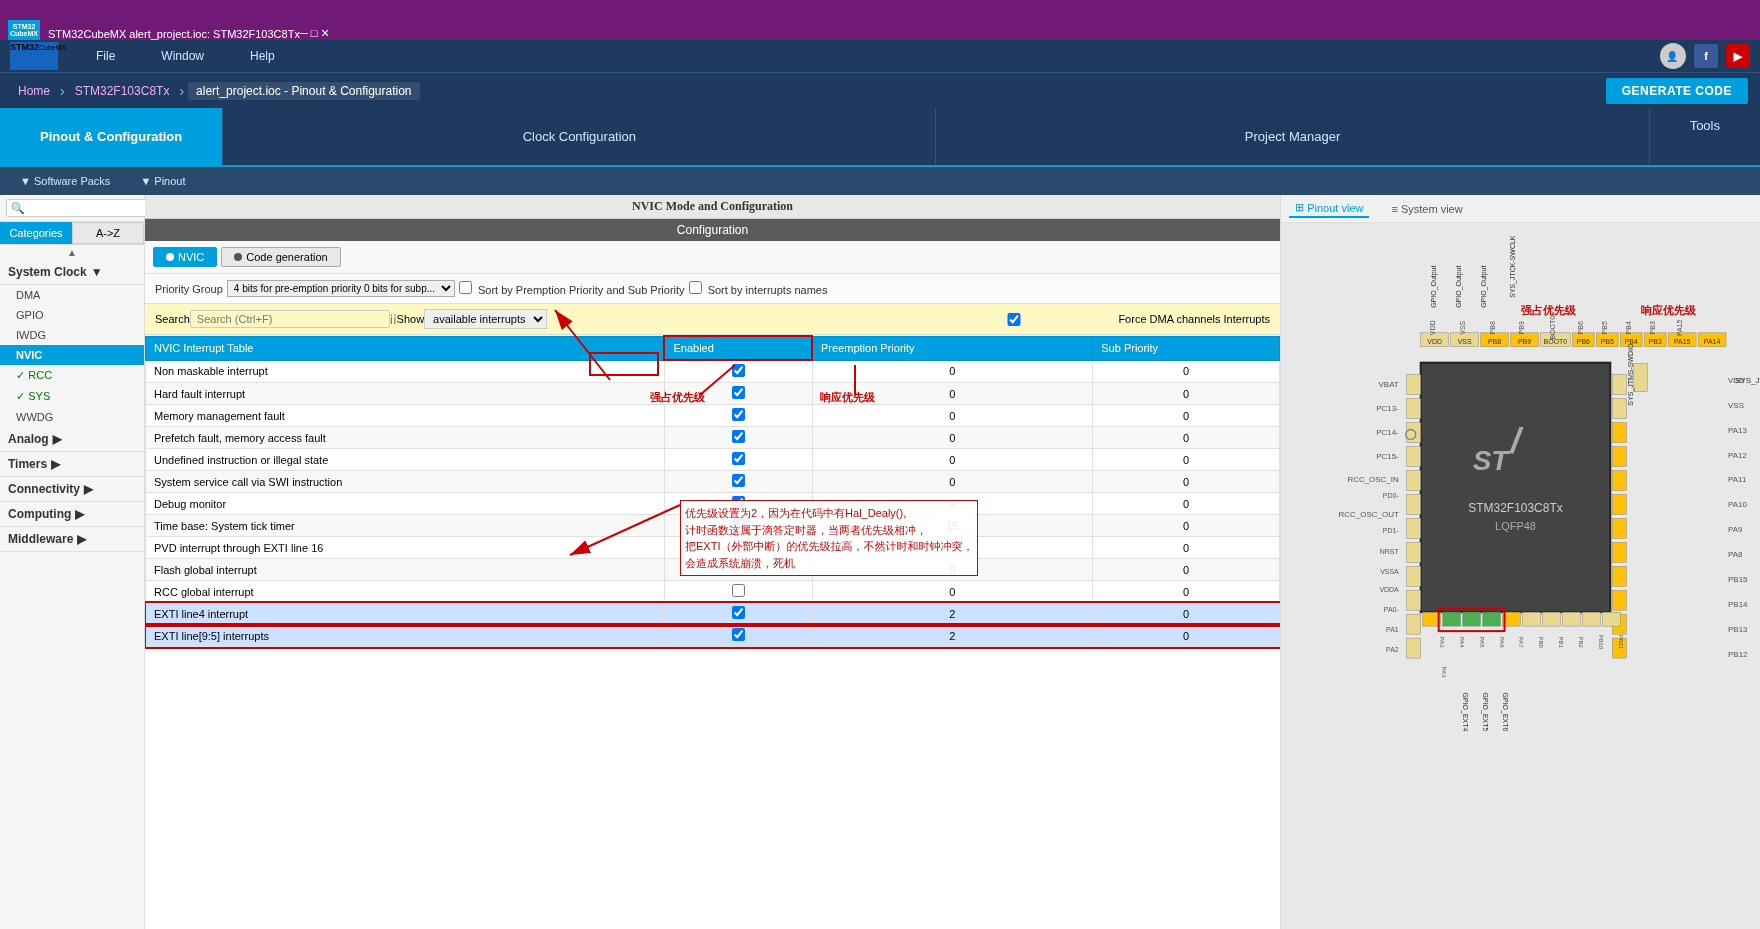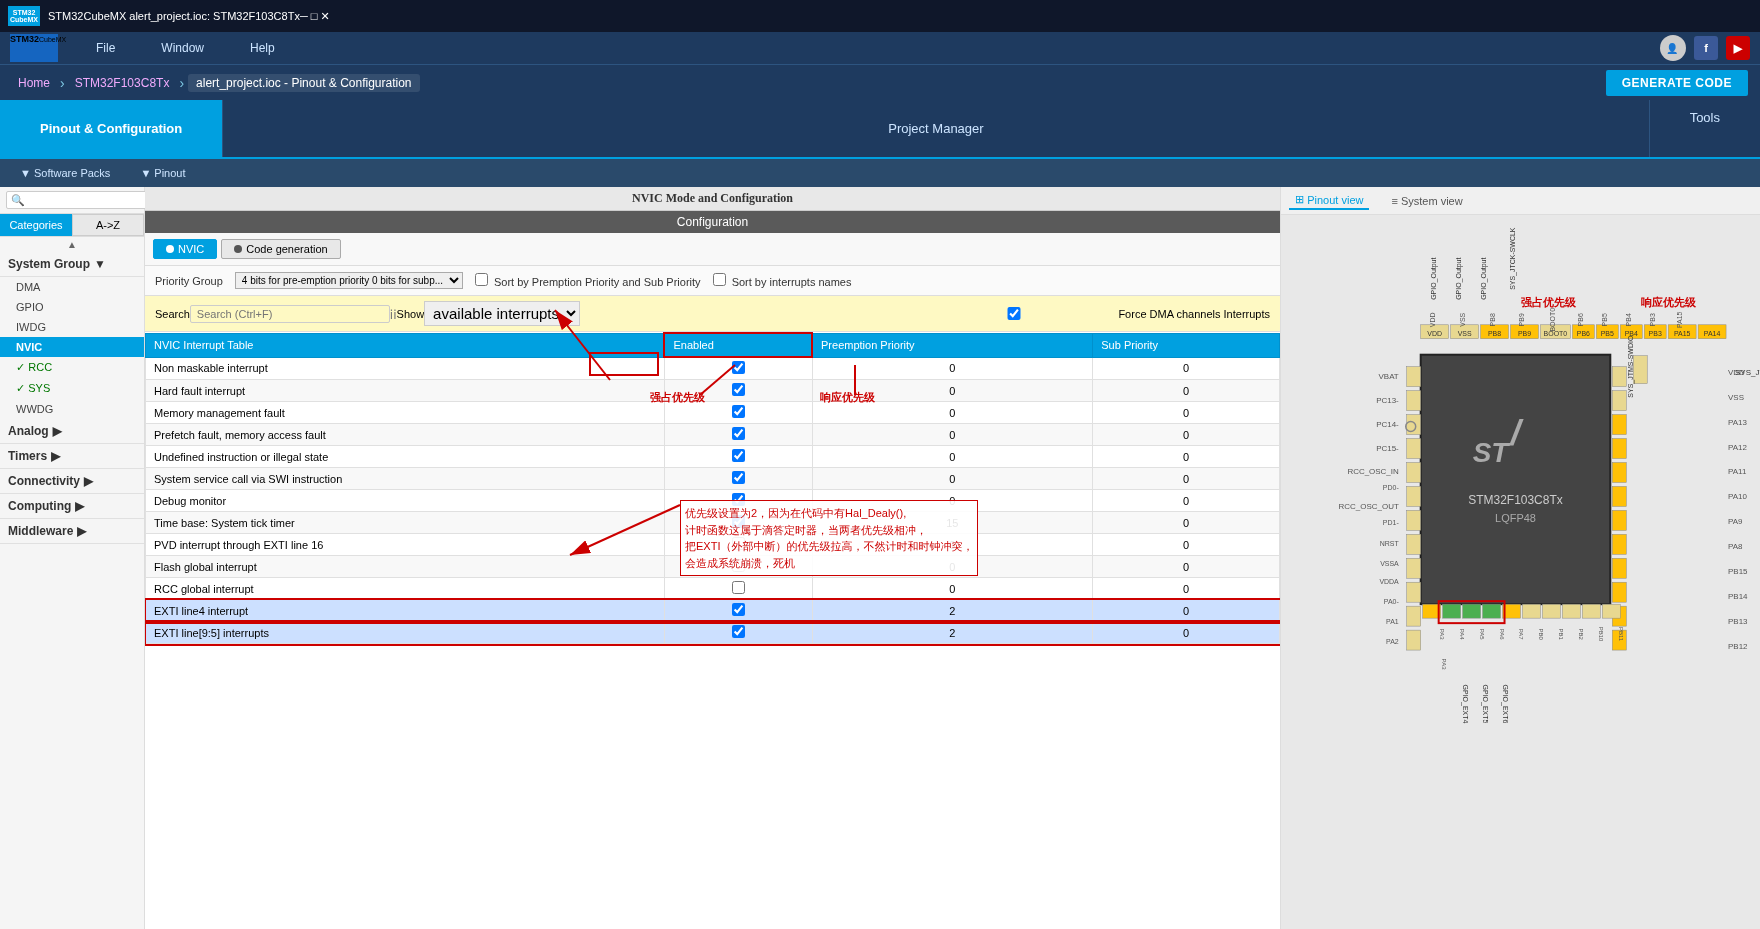--- a/index.html
+++ b/index.html
@@ -1,24 +1,24 @@
 <!DOCTYPE html>
 <html><head>
   <meta charset="utf-8">
   <style>
     * { box-sizing: border-box; margin: 0; padding: 0; }
     body { font-family: 'Segoe UI', Arial, sans-serif; font-size: 12px; background: #f0f0f0; overflow: hidden; width: 1760px; height: 929px; }
 
     
     .title-bar {
-      background: #0f172a;
+      background: #701a75;
       color: #fff;
-      height: 32px;
-      display: flex;
-      align-items: center;
+      height: 40px;
+      display: flex;
+      align-items: flex-end;
       padding: 0 8px;
       font-size: 11px;
     }
     .title-bar .logo {
       width: 32px; height: 20px; margin-right: 8px;
       background: #00a0e0;
       display: flex; align-items: center; justify-content: center;
       font-size: 7px; color: #fff; font-weight: bold; line-height: 1;
       flex-direction: column;
     }
@@ -267,21 +267,21 @@
       border-radius: 50%;
     }
     .nvic-tab.active { background: #00a0e0; color: #fff; border-color: #00a0e0; }
     .nvic-tab.active .dot { background: #fff; }
     .nvic-tab:not(.active) .dot { background: #555; }
 
     .nvic-options {
       padding: 6px 10px;
       display: flex;
       align-items: center;
-      gap: 12px;
+      gap: 4px;
       flex-wrap: wrap;
       border-bottom: 1px solid #ddd;
       background: #fafafa;
     }
     .nvic-options label { font-size: 11px; color: #333; }
     .nvic-options select {
       font-size: 10px;
       padding: 1px 2px;
       border: 1px solid #aaa;
       max-width: 280px;
@@ -302,21 +302,21 @@
       font-size: 11px;
       width: 200px;
       border-radius: 2px;
     }
     .search-icon-btn {
       color: #777;
       cursor: pointer;
       font-size: 13px;
     }
     .show-select {
-      font-size: 15px;
+      font-size: 11px;
       border: 1px solid #ccc;
       padding: 2px 4px;
     }
     .force-dma {
       margin-left: auto;
       font-size: 11px;
       display: flex;
       align-items: center;
       gap: 4px;
     }
@@ -443,20 +443,21 @@
   <span class="breadcrumb-item">Home</span>
   <span class="breadcrumb-sep">›</span>
   <span class="breadcrumb-item">STM32F103C8Tx</span>
   <span class="breadcrumb-sep">›</span>
   <span class="breadcrumb-item breadcrumb-active">alert_project.ioc - Pinout &amp; Configuration</span>
   <button class="generate-btn">GENERATE CODE</button>
 </div>
 
 <div class="main-tabs">
   <div class="main-tab active">Pinout &amp; Configuration</div>
+  <div class="main-tab wide">Clock Configuration</div>
   <div class="main-tab wide">Project Manager</div>
   <div class="tools-tab">Tools</div>
 </div>
 
 <div class="sub-menu-bar">
   <span class="sub-menu-item">▼ Software Packs</span>
   <span class="sub-menu-item">▼ Pinout</span>
 </div>
 
 <div class="main-content">
@@ -465,21 +466,21 @@
     <div class="sidebar-search">
       <input type="text" placeholder="🔍" style="">
       <span>▼</span>
     </div>
     <div class="sidebar-tabs">
       <div class="sidebar-tab active">Categories</div>
       <div class="sidebar-tab">A-&gt;Z</div>
     </div>
     <div class="scroll-up">▲</div>
     <div class="sidebar-section">
-      <span>System Group</span>
+      <span>System Clock</span>
       <span>▼</span>
     </div>
     <div class="sidebar-item">DMA</div>
     <div class="sidebar-item">GPIO</div>
     <div class="sidebar-item">IWDG</div>
     <div class="sidebar-item active">NVIC</div>
     <div class="sidebar-item checked">✓ RCC</div>
     <div class="sidebar-item checked">✓ SYS</div>
     <div class="sidebar-item">WWDG</div>
     <div class="sidebar-section">

